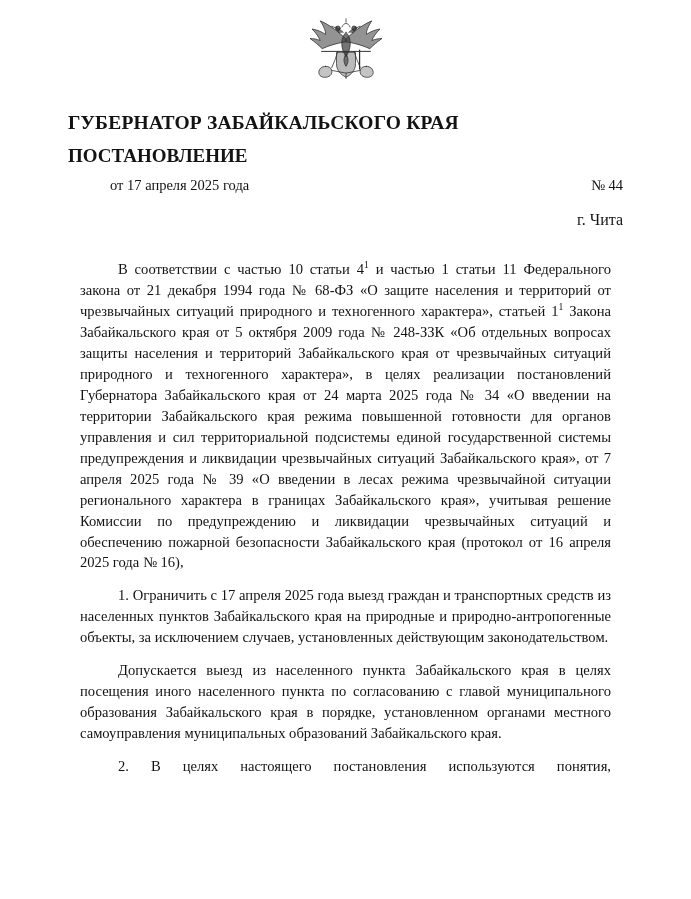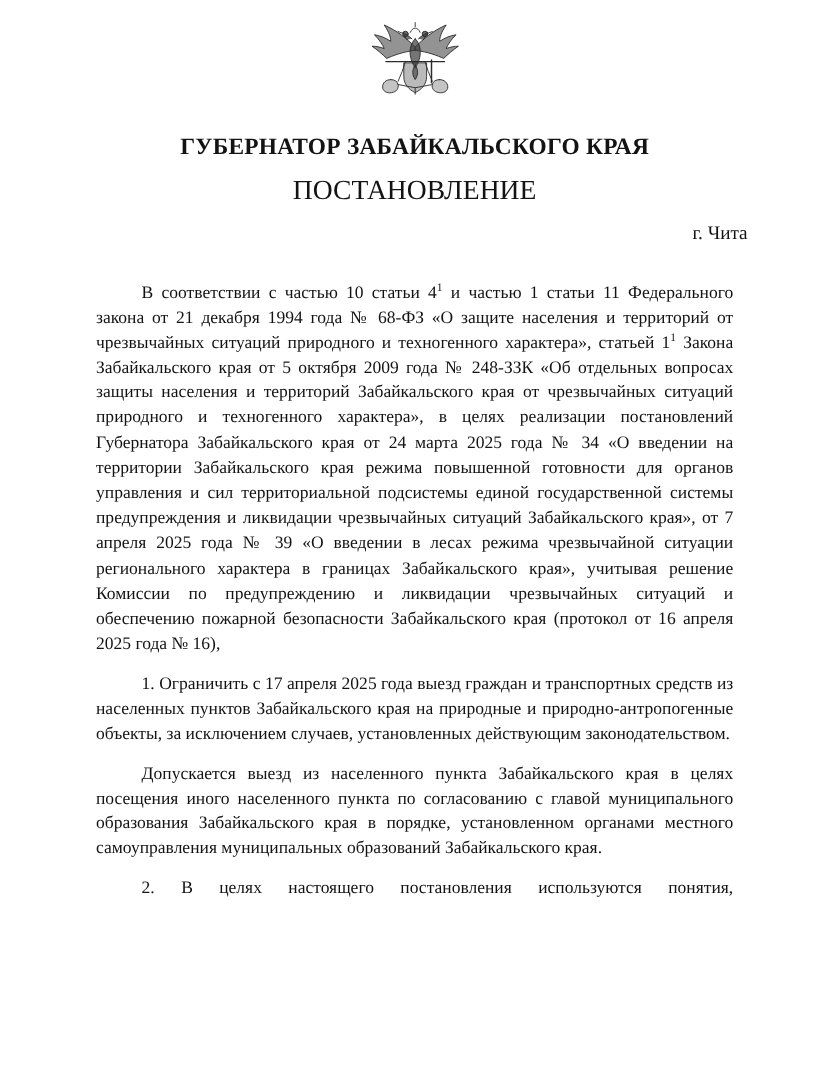--- a/index.html
+++ b/index.html
@@ -31,31 +31,31 @@
     justify-content: center;
   }
   .emblem {
     width: 82px;
     height: 72px;
     display: block;
   }
 
   
   .doc-title {
-    text-align: center;
+    text-align: left;
     font-size: 19.5px;
     font-weight: bold;
     letter-spacing: 0.2px;
     margin-top: 28px;
     line-height: 1.1;
   }
   .doc-kind {
-    text-align: center;
-    font-size: 23px;
-    font-weight: normal;
+    text-align: left;
+    font-size: 19px;
+    font-weight: bold;
     margin-top: 13px;
     line-height: 1.1;
   }
 
   .meta-row {
     position: relative;
     margin-top: 10px;
     height: 20px;
     font-size: 14.5px;
   }
@@ -163,20 +163,24 @@
         <path d="M39 86 L60 90 L81 86"></path>
         <path d="M60 90 L60 98"></path>
       </g>
     </svg>
   </div>
 
   <div class="doc-title">ГУБЕРНАТОР ЗАБАЙКАЛЬСКОГО КРАЯ</div>
 
   <div class="doc-kind">ПОСТАНОВЛЕНИЕ</div>
 
+  <div class="meta-row">
+    <div class="meta-date">от 17 апреля 2025 года</div>
+    <div class="meta-number">№ 44</div>
+  </div>
 
   <div class="city">г. Чита</div>
 
 
   <div class="body">
 
     <p><span>В соответствии с частью 10 статьи 4</span><sup class="fn">1</sup><span> и частью 1 статьи 11 Федерального закона от 21 декабря 1994 года № 68-ФЗ «О защите населения и территорий от чрезвычайных ситуаций природного и техногенного характера», статьей 1</span><sup class="fn">1</sup><span> Закона Забайкальского края от 5 октября 2009 года № 248-ЗЗК «Об отдельных вопросах защиты населения и территорий Забайкальского края от чрезвычайных ситуаций природного и техногенного характера», в целях реализации постановлений Губернатора Забайкальского края от 24 марта 2025 года № 34 «О введении на территории Забайкальского края режима повышенной готовности для органов управления и сил территориальной подсистемы единой государственной системы предупреждения и ликвидации чрезвычайных ситуаций Забайкальского края», от 7 апреля 2025 года № 39 «О введении в лесах режима чрезвычайной ситуации регионального характера в границах Забайкальского края», учитывая решение Комиссии по предупреждению и ликвидации чрезвычайных ситуаций и обеспечению пожарной безопасности Забайкальского края (протокол от 16 апреля 2025 года № 16),</span></p>
 
 
     <p>1. Ограничить с 17 апреля 2025 года выезд граждан и транспортных средств из населенных пунктов Забайкальского края на природные и природно-антропогенные объекты, за исключением случаев, установленных действующим законодательством.</p>

